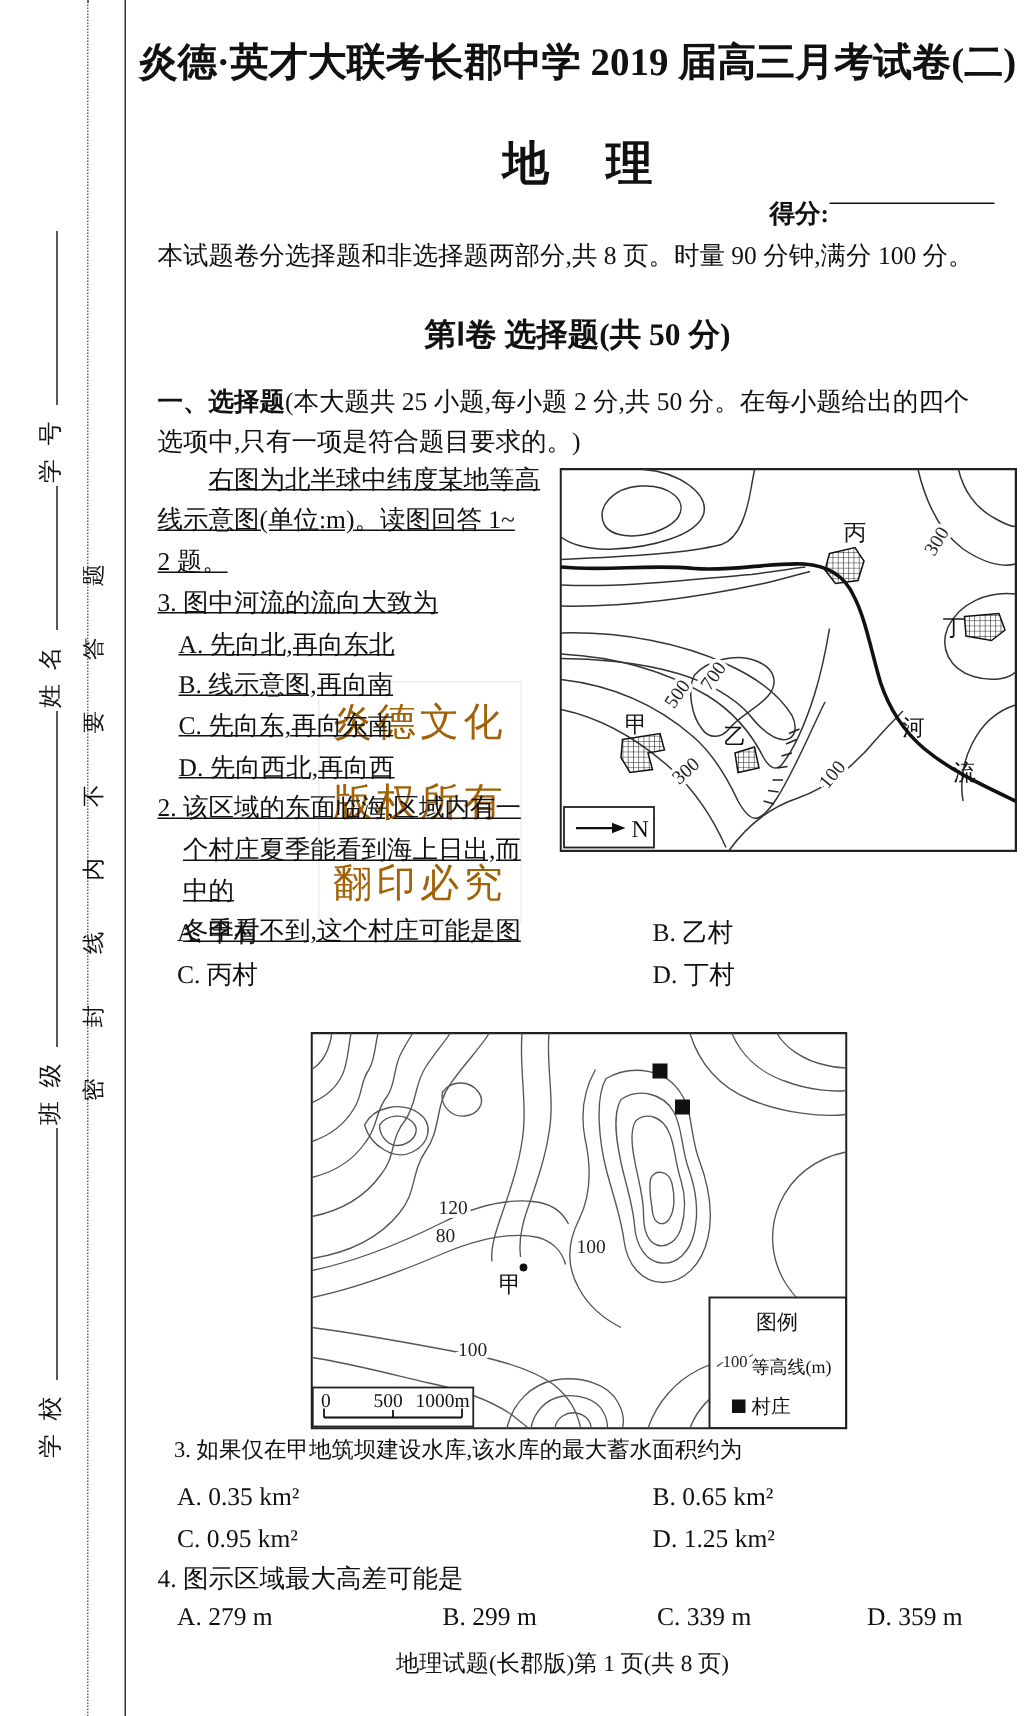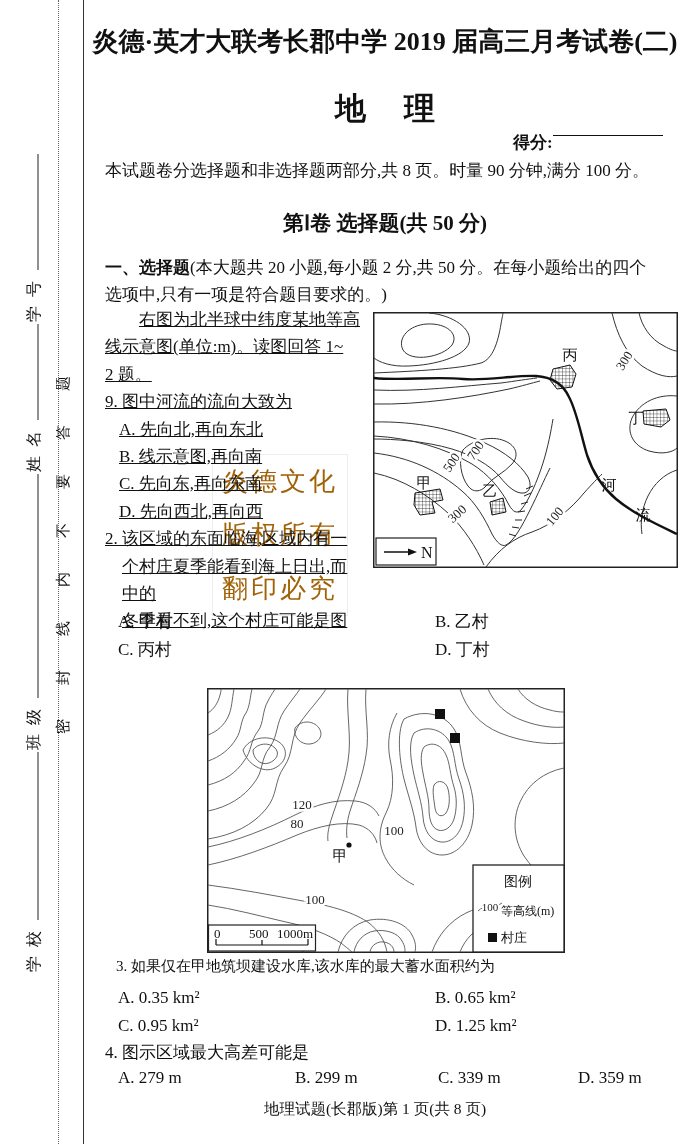--- a/index.html
+++ b/index.html
@@ -80,29 +80,29 @@
   <div id="exam-title" class="abs">炎德·英才大联考长郡中学 2019 届高三月考试卷(二)</div>
   <div id="subject-title" class="abs">地理</div>
   <div id="score-row" class="abs">
     <span id="score-label">得分:</span>
     <span id="score-blank"></span>
   </div>
   <div id="paper-info" class="abs">本试题卷分选择题和非选择题两部分,共 8 页。时量 90 分钟,满分 100 分。</div>
 
   <div id="section-title" class="abs">第Ⅰ卷  选择题(共 50 分)</div>
   <div id="instruction" class="abs">
-    <div class="l"><span class="lead">一、选择题</span><span>(本大题共 20 小题,每小题 2 分,共 50 分。在每小题给出的四个</span></div>
+    <div class="l"><span class="lead">一、选择题</span><span>(本大题共 25 小题,每小题 2 分,共 50 分。在每小题给出的四个</span></div>
     <div class="l">选项中,只有一项是符合题目要求的。)</div>
   </div>
 
   <div id="q12-text" class="abs">
     <div class="indent">右图为北半球中纬度某地等高</div>
     <div>线示意图(单位:m)。读图回答 1~</div>
     <div>2 题。</div>
-    <div>9. 图中河流的流向大致为</div>
+    <div>3. 图中河流的流向大致为</div>
     <div class="optpad">A. 先向北,再向东北</div>
     <div class="optpad">B. 线示意图,再向南</div>
     <div class="optpad">C. 先向东,再向东南</div>
     <div class="optpad">D. 先向西北,再向西</div>
     <div>2. 该区域的东面临海,区域内有一</div>
     <div class="hang">个村庄夏季能看到海上日出,而</div>
     <div class="hang">中的</div>
     <div class="hang">冬季看不到,这个村庄可能是图</div>
   </div>
 

